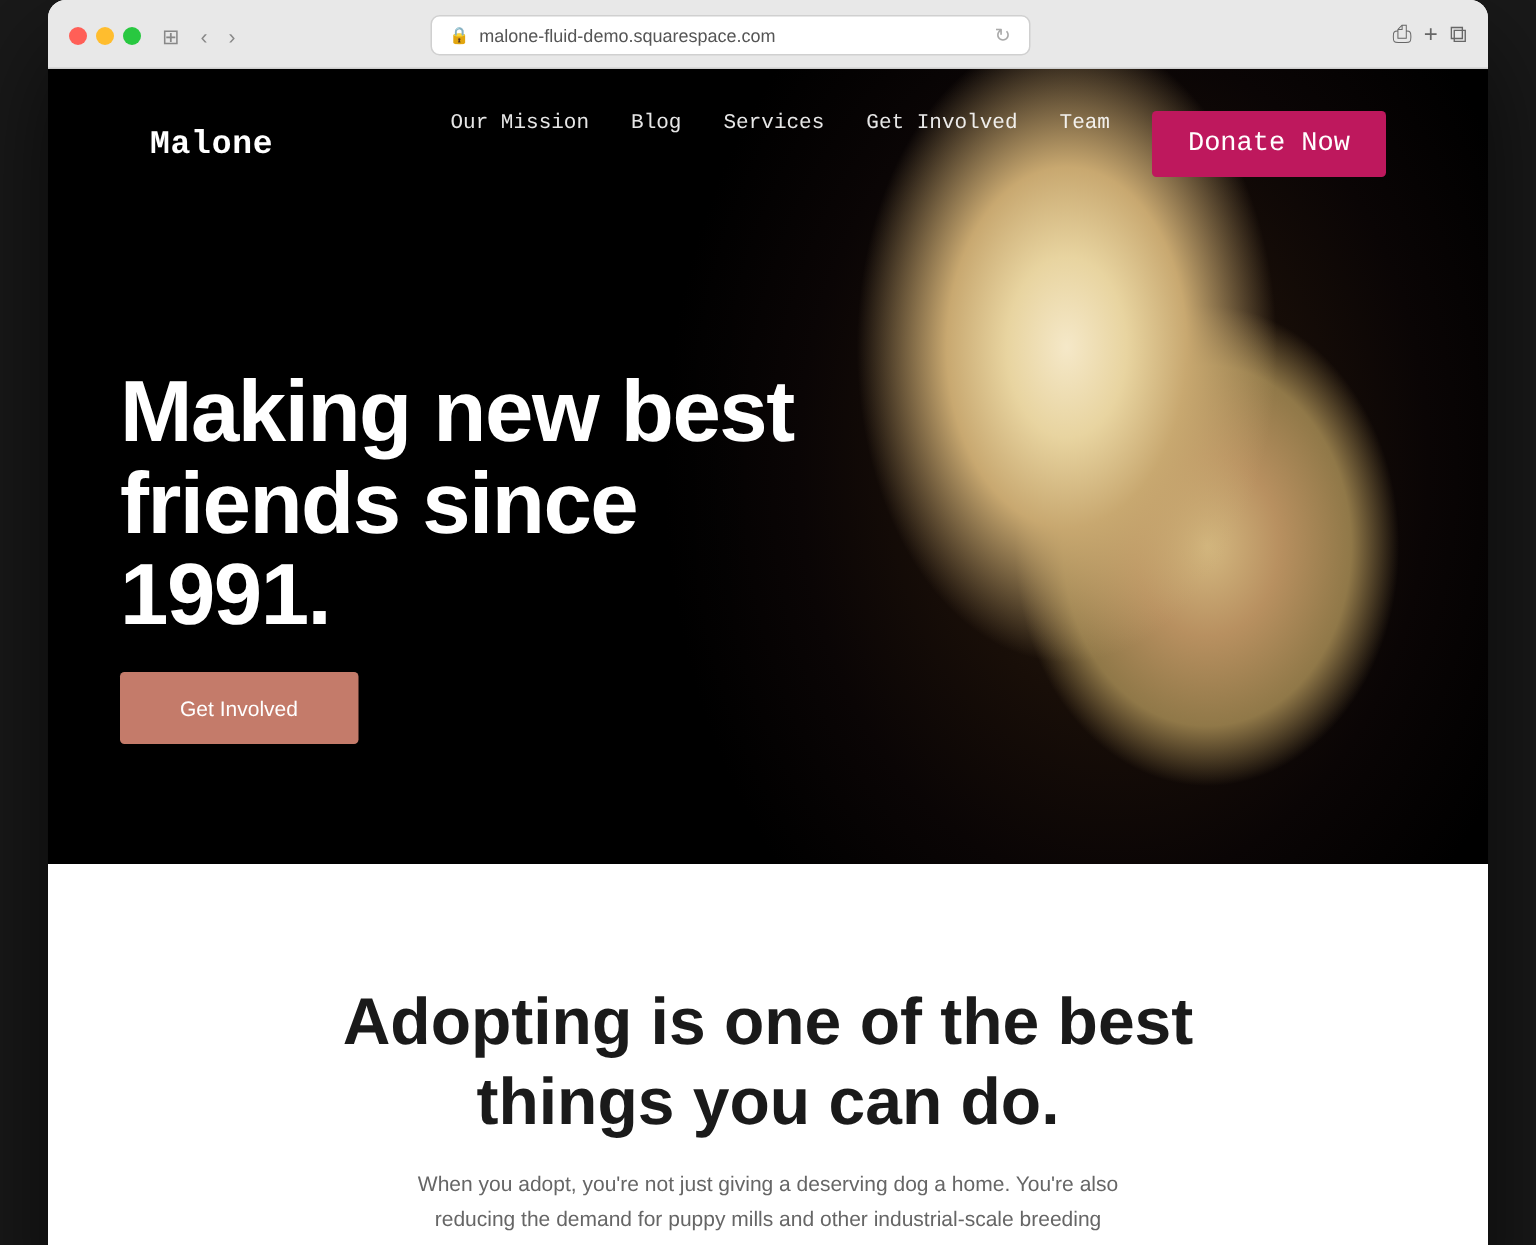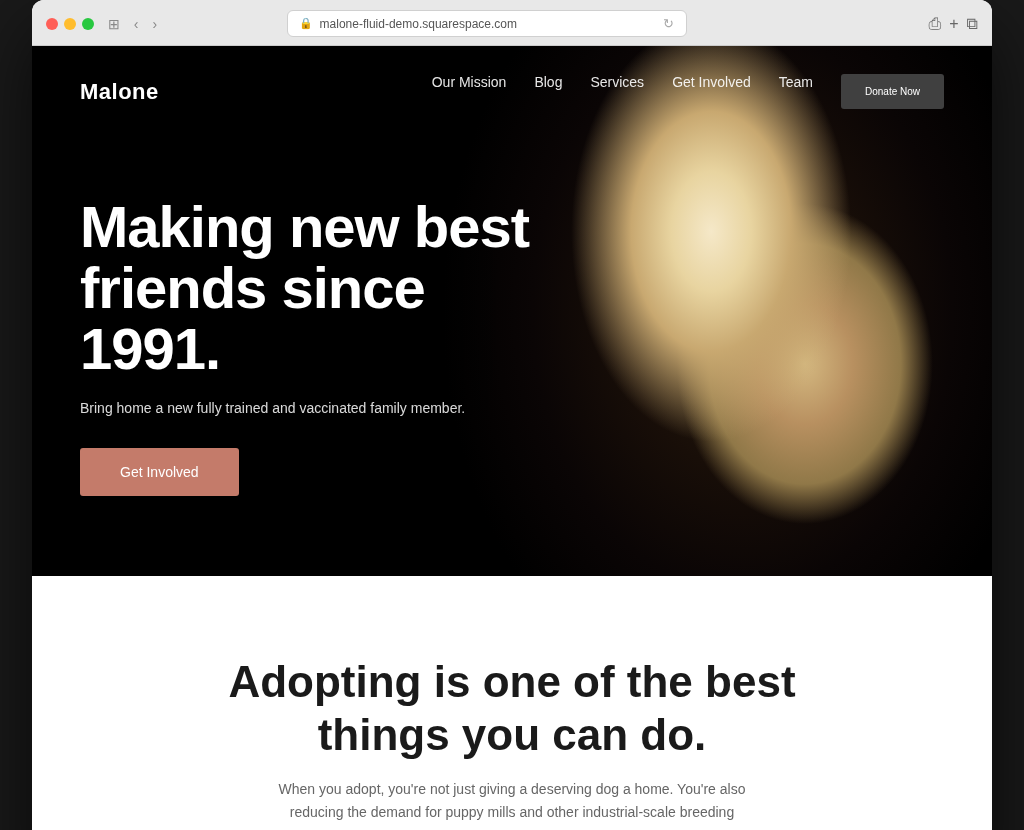--- a/index.html
+++ b/index.html
@@ -152,22 +152,23 @@
 
     
     .navbar {
       position: absolute;
       top: 0;
       left: 0;
       right: 0;
       display: flex;
       align-items: center;
       justify-content: space-between;
-      padding: 28px 48px;
+      padding: 28px 68px;
       z-index: 10;
+      font-family: Liberation Mono, monospace;
     }
 
     .nav-logo {
       color: #fff;
       font-size: 22px;
       font-weight: 700;
       letter-spacing: 0.5px;
     }
 
     .nav-links {
@@ -178,25 +179,25 @@
     .nav-link {
       color: #fff;
       text-decoration: none;
       font-size: 14px;
       font-weight: 400;
       opacity: 0.9;
       cursor: pointer;
     }
 
     .nav-donate {
-      background: #404040;
+      background: #be185d;
       color: #fff;
       padding: 12px 24px;
       border-radius: 3px;
-      font-size: 10px;
+      font-size: 18px;
       font-weight: 500;
       cursor: pointer;
       border: none;
       text-decoration: none;
     }
 
     
     .hero-content {
       position: absolute;
       bottom: 80px;
@@ -317,21 +318,20 @@
           <a class="nav-link">Blog</a>
           <a class="nav-link">Services</a>
           <a class="nav-link">Get Involved</a>
           <a class="nav-link">Team</a>
           <a class="nav-donate">Donate Now</a>
         </div>
       </nav>
 
       <div class="hero-content">
         <h1 class="hero-title">Making new best friends since 1991.</h1>
-        <p class="hero-subtitle">Bring home a new fully trained and vaccinated family member.</p>
         <button class="hero-cta">Get Involved</button>
       </div>
     </div>
 
     <div class="section-white">
       <h2 class="section-title">Adopting is one of the best things you can do.</h2>
       <p class="section-body">When you adopt, you're not just giving a deserving dog a home. You're also reducing the demand for puppy mills and other industrial-scale breeding</p>
 
     </div>
 

